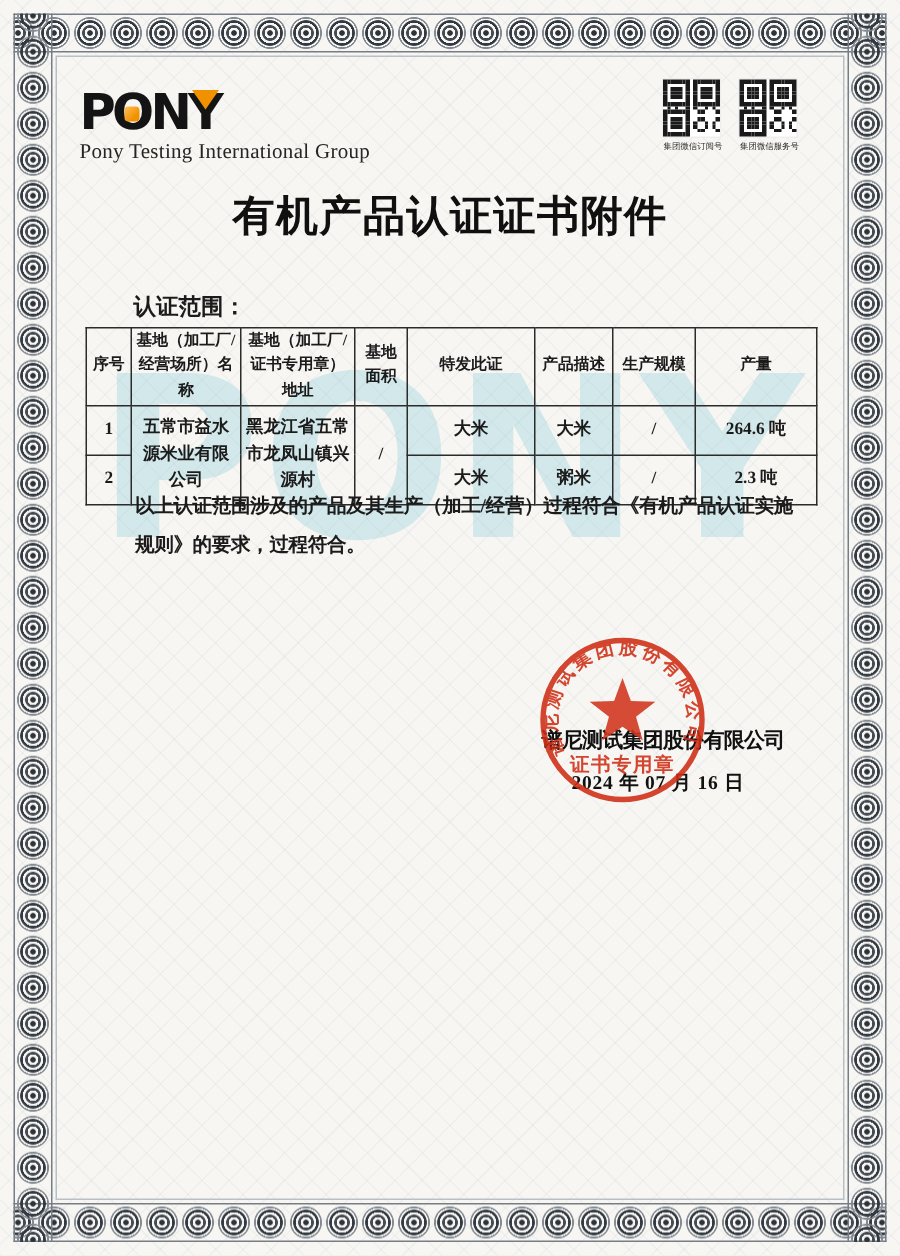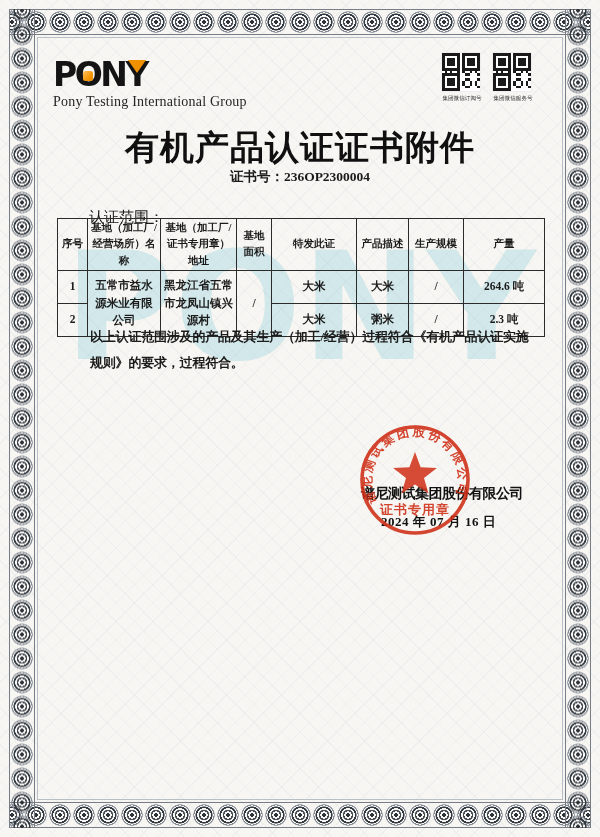--- a/index.html
+++ b/index.html
@@ -58,25 +58,25 @@
   .qr { width:40px; height:40px; background:#ffffff; display:grid;
     grid-template-columns:repeat(15,1fr); grid-template-rows:repeat(15,1fr);
     box-sizing:border-box; border:1px solid #eee; }
   .qr .b { background:#1a1a1a; }
   .qr-label { width:56px; margin-left:-7px; margin-top:2px; text-align:center;
     font-size:7px; transform:scale(0.8); transform-origin:center top;
     color:#2a2a2a; font-family:"Liberation Sans",sans-serif; white-space:nowrap; }
 
   
   .title { position:absolute; top:125px; left:0; right:0; z-index:1; text-align:center;
-    font-size:34px; font-weight:bold; letter-spacing:1px; color:#101010;font-family:Liberation Serif, serif; }
+    font-size:28px; font-weight:bold; letter-spacing:1px; color:#101010;font-family:Liberation Serif, serif; }
   .cert-no { position:absolute; top:168px; left:0; right:0; z-index:1; text-align:center;
     font-size:13.5px; font-weight:bold; }
-  .scope { position:absolute; top:208px; left:89px; z-index:1;
-    font-size:15px; font-weight:normal; }
+  .scope { position:absolute; top:195px; left:89px; z-index:1;
+    font-size:15px; font-weight:bold; }
 
   
   .cert-table { position:absolute; top:218px; left:57px; z-index:1;
     width:487px; border-collapse:collapse; table-layout:fixed; background:transparent; }
   .cert-table th, .cert-table td { border:1.6px solid #2b2b2b; text-align:center;
     vertical-align:middle; font-weight:bold; padding:1px 2px; overflow:hidden; }
   .cert-table th { font-size:10.5px; line-height:1.55; height:30px; }
   .cert-table td { font-size:11.5px; line-height:1.5; height:30px; }
 
   
@@ -565,21 +565,20 @@
         <div></div>
         <div></div>
         <div></div>
         <div></div>
         <div></div>
       </div>
     <div class="qr-label">集团微信服务号</div>
   </div>
 
   <div class="title">有机产品认证证书附件</div>
-  <div class="cert-no"><span>证书号：</span><span>236OP2300004</span></div>
   <div class="scope">认证范围：</div>
 
   <table class="cert-table">
     <colgroup>
       <col style="width:30px">
         <col style="width:73px">
         <col style="width:76px">
         <col style="width:35px">
       <col style="width:85px">
         <col style="width:52px">

